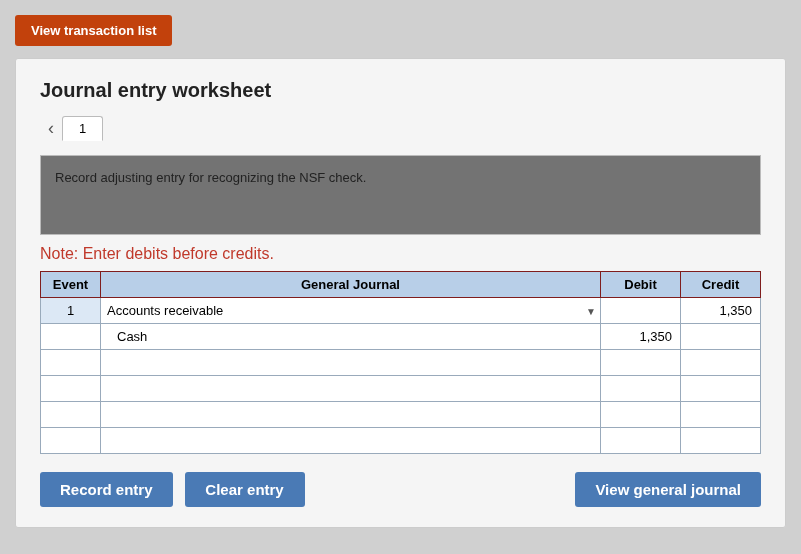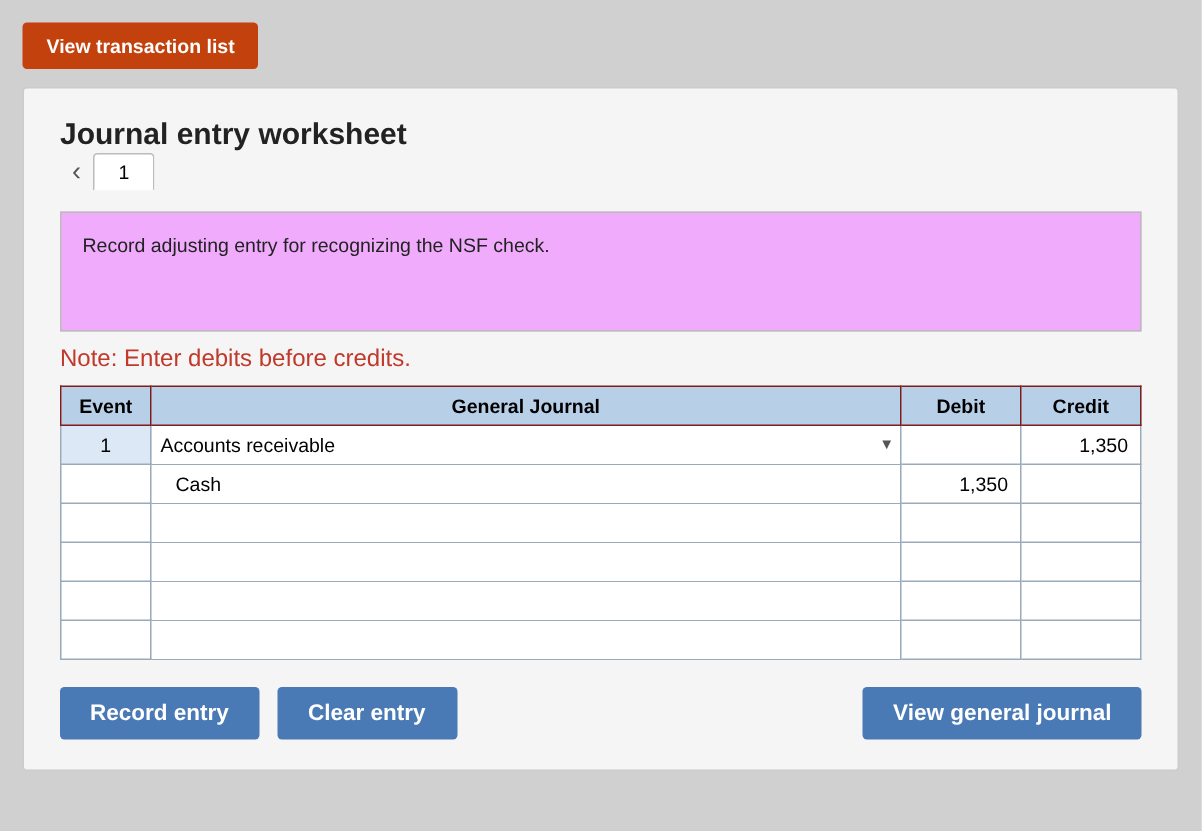--- a/index.html
+++ b/index.html
@@ -34,20 +34,21 @@
     .main-card {
       background: #f5f5f5;
       border: 1px solid #ccc;
       border-radius: 3px;
       padding: 20px 24px 20px 24px;
     }
     .card-title {
       font-size: 20px;
       font-weight: bold;
       color: #222;
+      margin-bottom: 14px;
     }
     .tab-nav {
       display: flex;
       align-items: center;
       margin-bottom: 14px;
     }
     .tab-arrow {
       font-size: 18px;
       color: #555;
       cursor: pointer;
@@ -65,21 +66,21 @@
       cursor: pointer;
       border-radius: 3px 3px 0 0;
     }
     .tab-item.active {
       background: white;
       border-bottom: 1px solid white;
       font-weight: normal;
     }
     .description-box {
       border: 1px solid #bbb;
-      background: #f0abfc;
+      background: #737373;
       padding: 12px 14px;
       min-height: 80px;
       margin-bottom: 10px;
       font-size: 13px;
       color: #222;
       line-height: 1.5;
     }
     .note-text {
       color: #c0392b;
       font-size: 16px;

